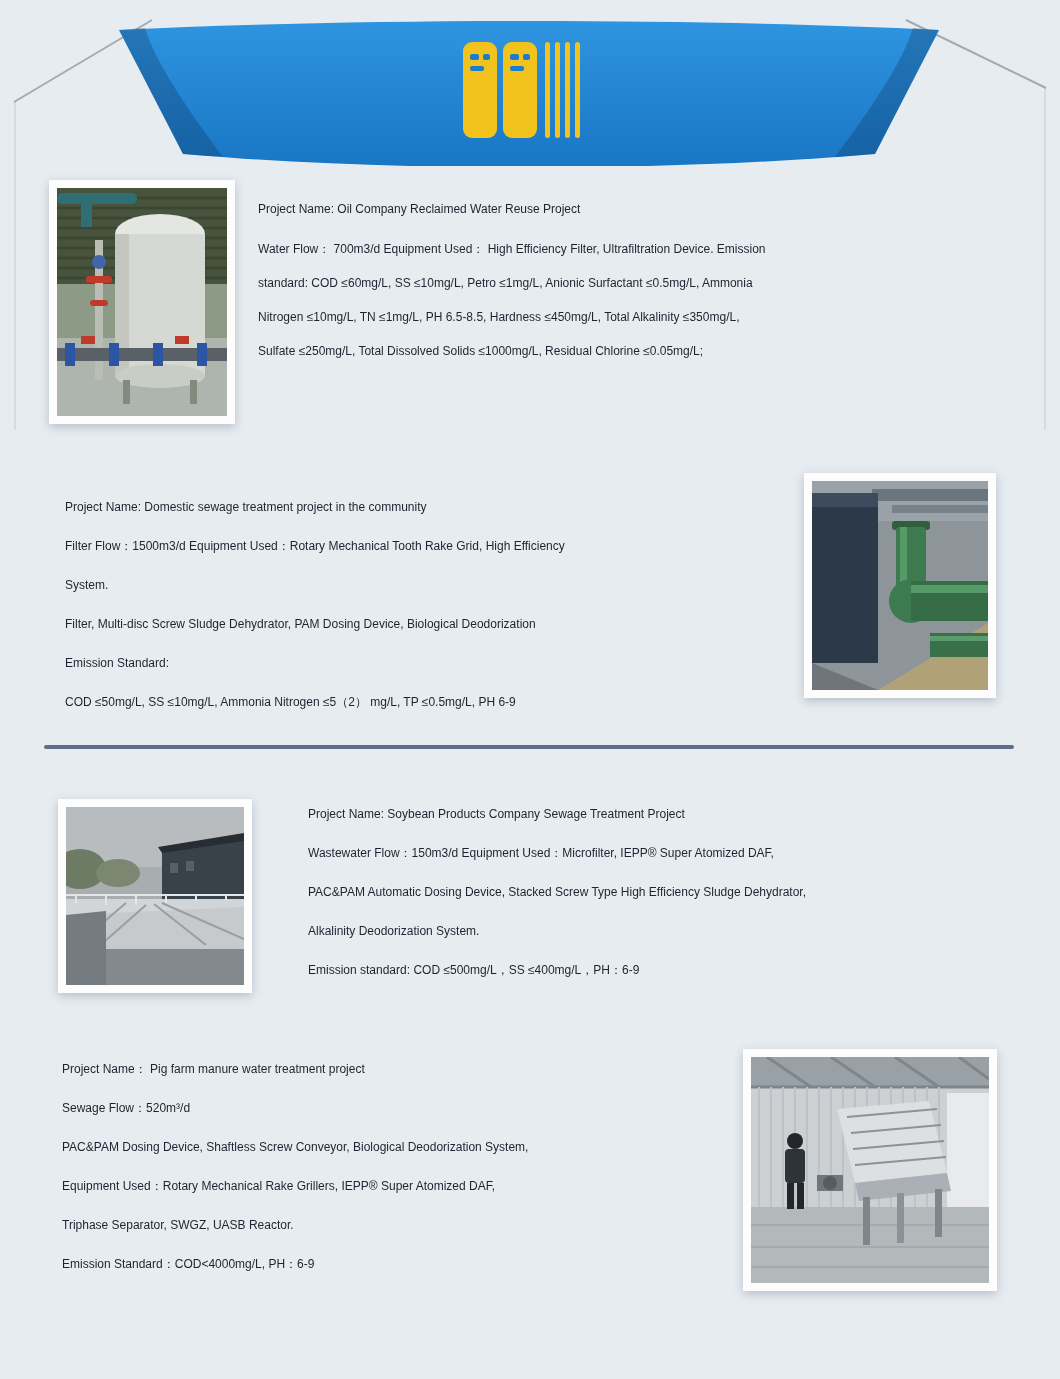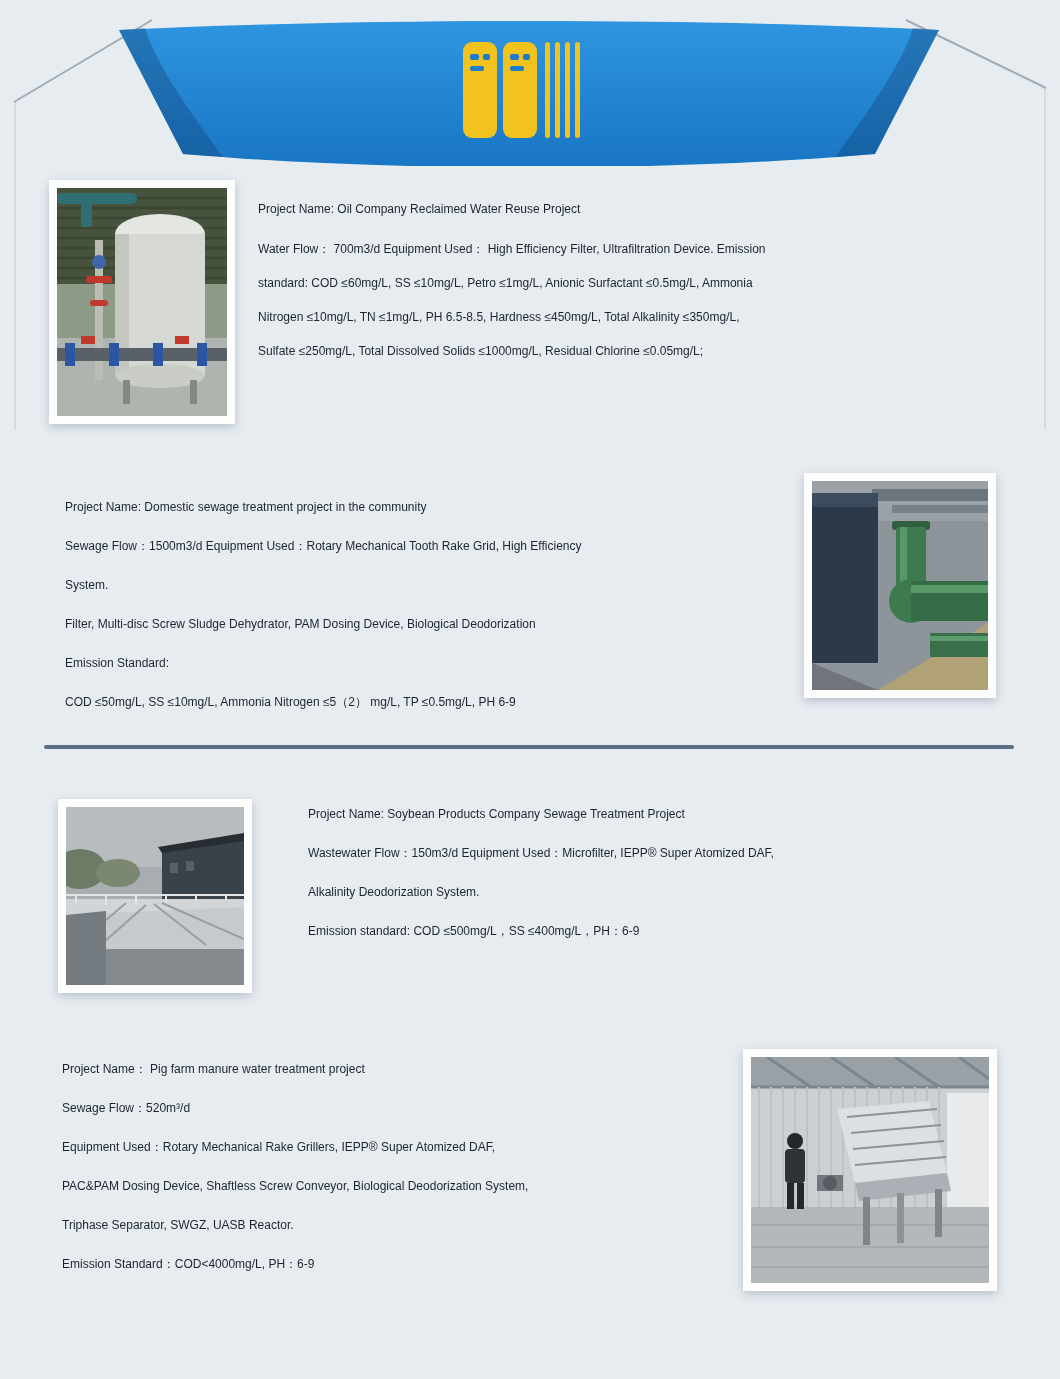--- a/index.html
+++ b/index.html
@@ -122,21 +122,21 @@
   <div class="textblock t1">
     <div class="line">Project Name: Oil Company  Reclaimed Water Reuse Project</div>
     <div class="line">Water Flow： 700m3/d Equipment Used： High Efficiency Filter, Ultrafiltration Device. Emission</div>
     <div class="line">standard: COD ≤60mg/L, SS ≤10mg/L, Petro ≤1mg/L, Anionic Surfactant ≤0.5mg/L, Ammonia</div>
     <div class="line">Nitrogen ≤10mg/L, TN ≤1mg/L, PH 6.5-8.5, Hardness ≤450mg/L, Total Alkalinity ≤350mg/L,</div>
     <div class="line">Sulfate ≤250mg/L, Total Dissolved Solids ≤1000mg/L, Residual Chlorine ≤0.05mg/L;</div>
   </div>
 
   <div class="textblock t2">
     <div class="line">Project Name: Domestic sewage treatment project in the community</div>
-    <div class="line">Sewage Flow：1500m3/d  Equipment Used：Rotary Mechanical Tooth Rake Grid, High Efficiency</div>
+    <div class="line">Filter Flow：1500m3/d  Equipment Used：Rotary Mechanical Tooth Rake Grid, High Efficiency</div>
     <div class="line">System.</div>
     <div class="line">Filter, Multi-disc Screw Sludge Dehydrator, PAM Dosing Device, Biological Deodorization</div>
     <div class="line">Emission Standard:</div>
     <div class="line">COD ≤50mg/L, SS ≤10mg/L, Ammonia Nitrogen ≤5（2） mg/L, TP ≤0.5mg/L, PH 6-9</div>
   </div>
 
   <figure class="photo p2">
     <svg viewBox="0 0 176 209" preserveAspectRatio="none">
       <rect width="176" height="209" fill="#8d959b"></rect>
       <rect width="176" height="40" fill="#9aa2a8"></rect>
@@ -180,29 +180,30 @@
         <path d="M10 88 V96 M40 88 V98 M70 88 V98 M100 88 V96 M130 88 V94 M160 88 V93"></path>
       </g>
       <rect x="0" y="142" width="178" height="36" fill="#83898d"></rect>
       <polygon points="0,108 40,104 40,178 0,178" fill="#747b81"></polygon>
     </svg>
   </figure>
 
   <div class="textblock t3">
     <div class="line">Project Name: Soybean Products Company  Sewage Treatment Project</div>
     <div class="line">Wastewater Flow：150m3/d Equipment Used：Microfilter, IEPP® Super Atomized DAF,</div>
+    <div class="line">PAC&amp;PAM Automatic Dosing Device, Stacked Screw Type High Efficiency Sludge Dehydrator,</div>
     <div class="line">Alkalinity Deodorization System.</div>
     <div class="line">Emission standard: COD ≤500mg/L，SS ≤400mg/L，PH：6-9</div>
   </div>
 
   <div class="textblock t4">
     <div class="line">Project Name：  Pig farm manure water treatment project</div>
     <div class="line">Sewage Flow：520m³/d</div>
+    <div class="line">PAC&amp;PAM Dosing Device, Shaftless Screw Conveyor, Biological Deodorization System,</div>
     <div class="line">Equipment Used：Rotary Mechanical Rake Grillers, IEPP® Super Atomized DAF,</div>
-    <div class="line">PAC&amp;PAM Dosing Device, Shaftless Screw Conveyor, Biological Deodorization System,</div>
     <div class="line">Triphase Separator, SWGZ, UASB Reactor.</div>
     <div class="line">Emission Standard：COD&lt;4000mg/L, PH：6-9</div>
   </div>
 
   <figure class="photo p4">
     <svg viewBox="0 0 238 226" preserveAspectRatio="none">
       <rect width="238" height="226" fill="#ccd0d3"></rect>
       <rect width="238" height="30" fill="#99a0a6"></rect>
       <g stroke="#7e868d" stroke-width="3" fill="none">
         <path d="M0 30 H238"></path>

